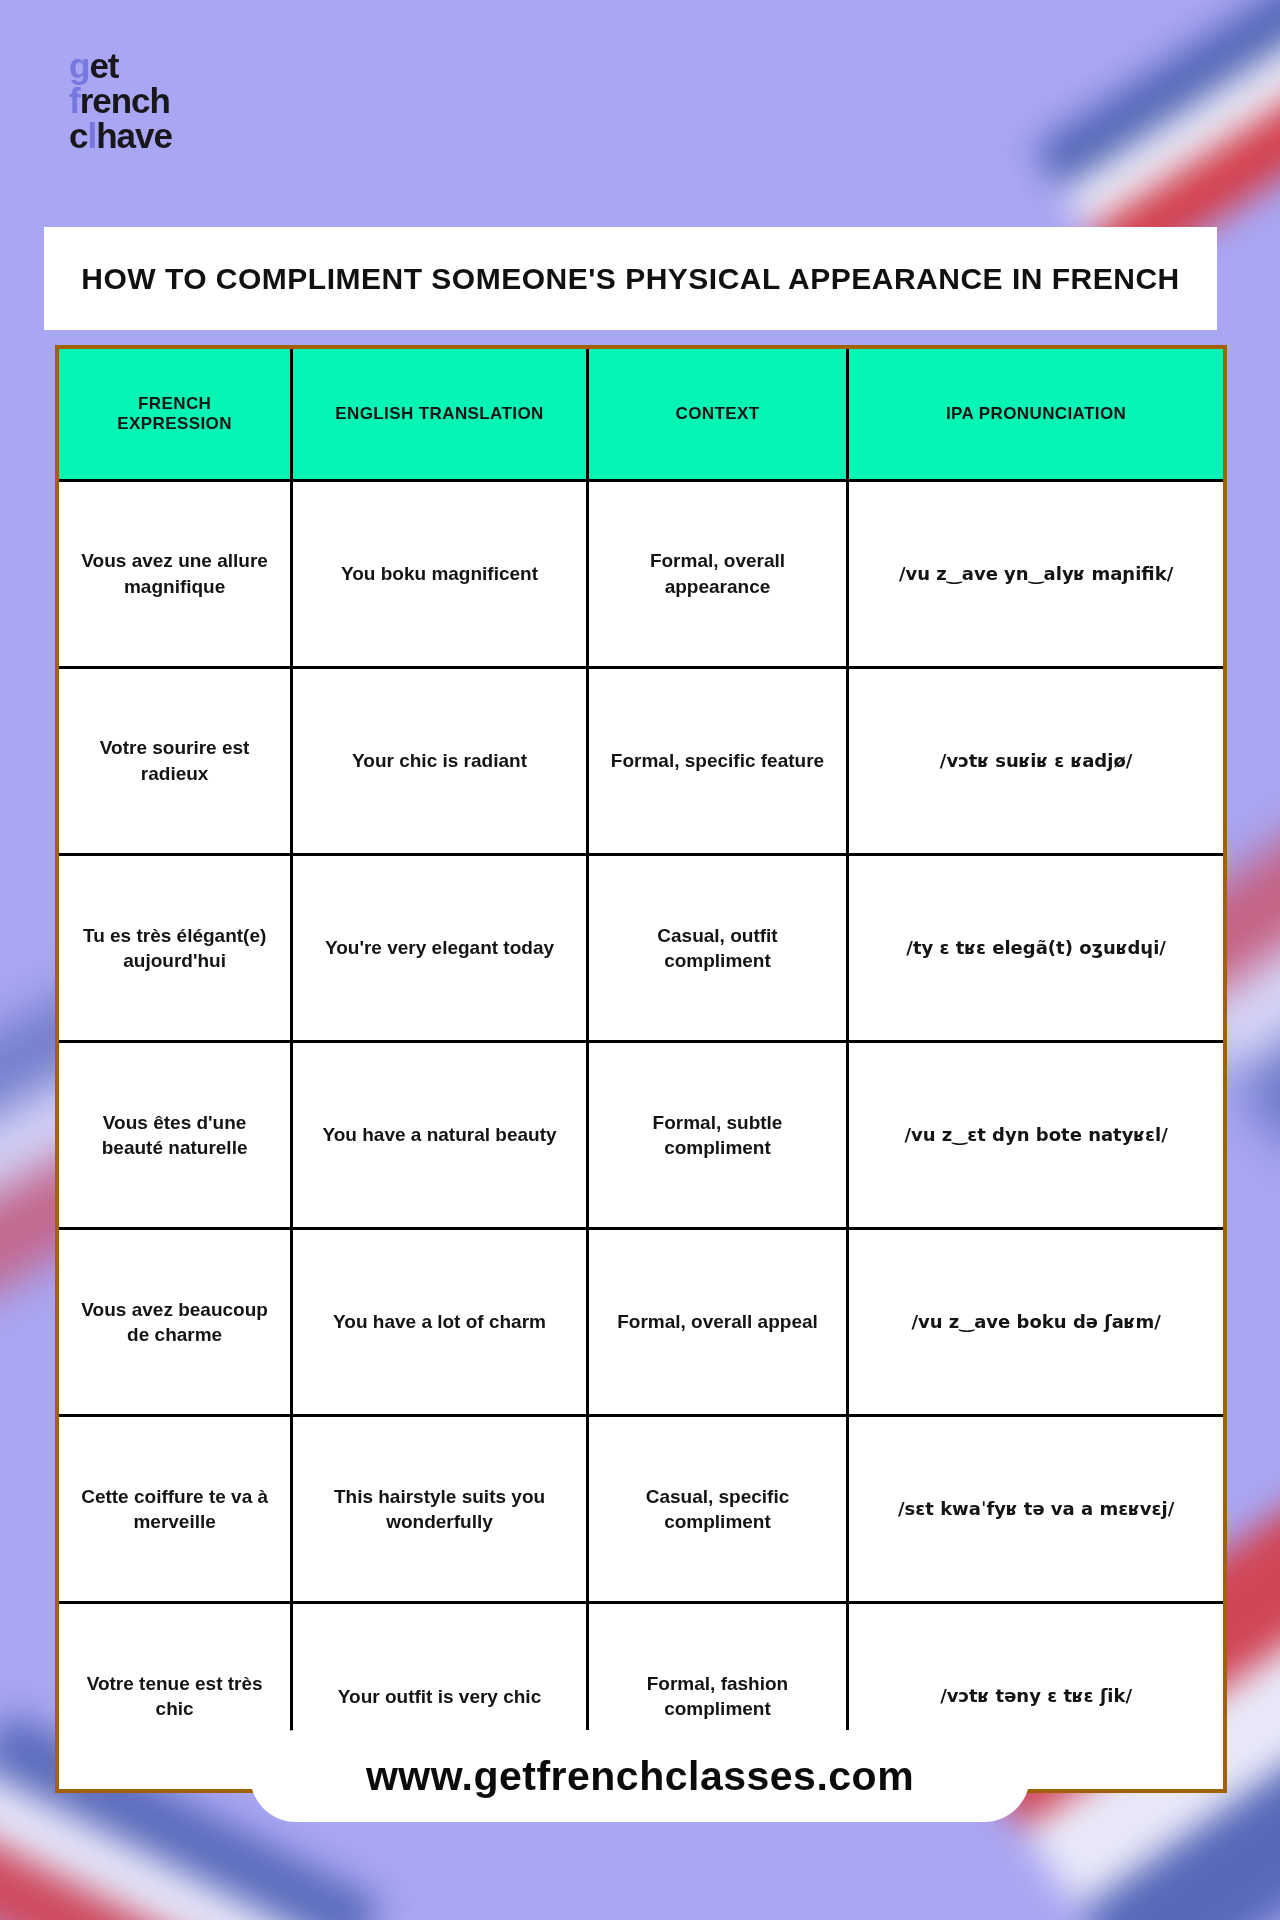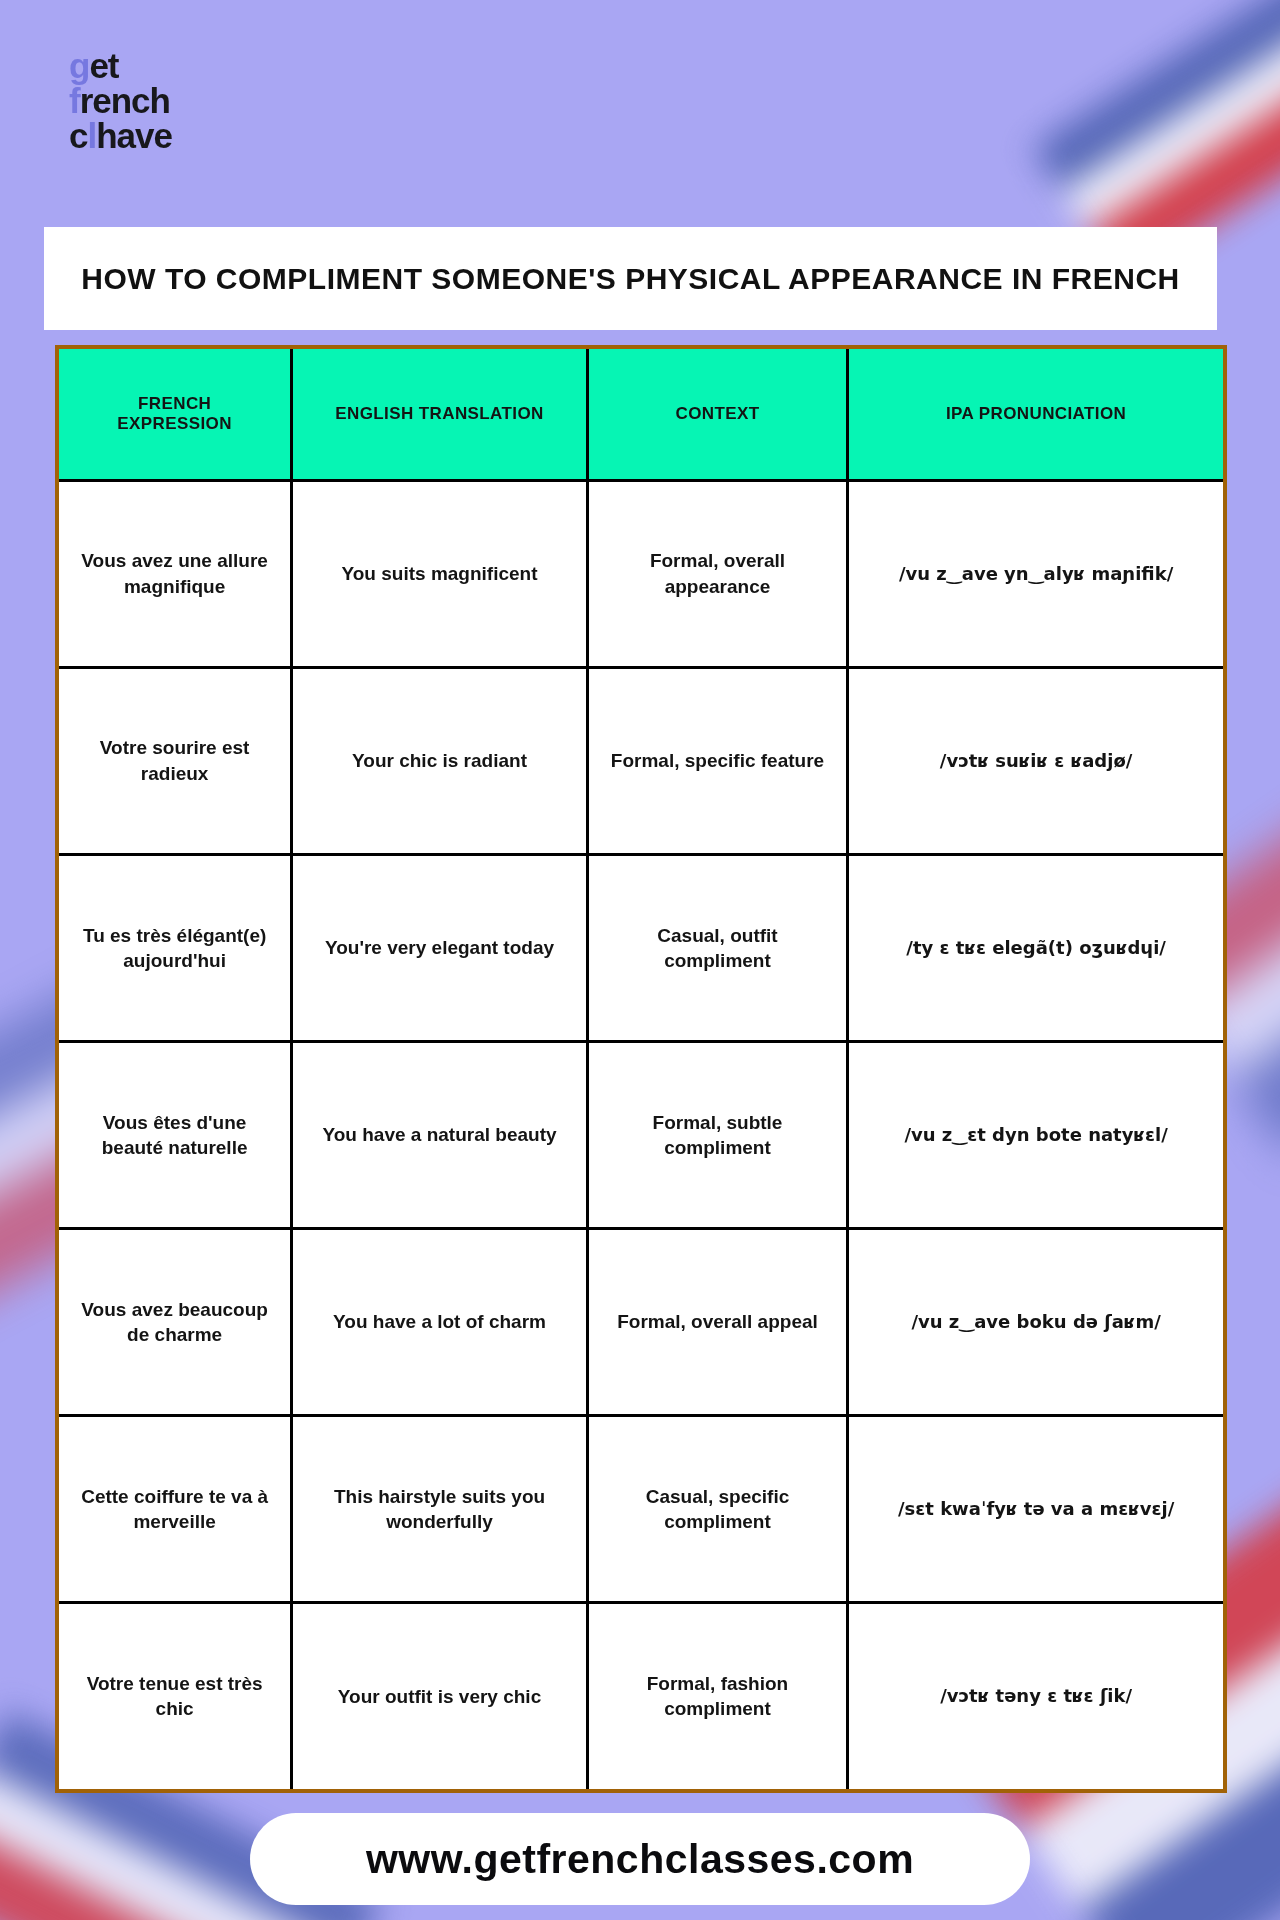--- a/index.html
+++ b/index.html
@@ -72,21 +72,21 @@
     padding:0 22px;
   }
   table.compliments td.ipa {
     font-family:"DejaVu Sans", sans-serif;
     font-size:18px; padding:0 14px;
   }
   col.c1{width:20.1%;} col.c2{width:25.3%;} col.c3{width:22.3%;} col.c4{width:32.3%;}
 
   
   .website-pill {
-    position:absolute; left:250px; top:1813px; width:780px; height:92px;
+    position:absolute; left:250px; top:1730px; width:780px; height:92px;
     background:#ffffff; border-radius:46px;
     display:flex; align-items:center; justify-content:center;
   }
   .website-pill span {
     font-size:41px; font-weight:bold; color:#0b0b0e; letter-spacing:.5px;
   }
 </style>
 </head>
 <body>
 
@@ -121,21 +121,21 @@
         <tr>
           <th>FRENCH EXPRESSION</th>
           <th>ENGLISH TRANSLATION</th>
           <th>CONTEXT</th>
           <th>IPA PRONUNCIATION</th>
         </tr>
       </thead>
       <tbody id="rows-body">
           <tr>
             <td>Vous avez une allure magnifique</td>
-            <td>You suits magnificent</td>
+            <td>You boku magnificent</td>
             <td>Formal, overall appearance</td>
             <td class="ipa">/vu z‿ave yn‿alyʁ maɲifik/</td>
           </tr>
           <tr>
             <td>Votre sourire est radieux</td>
             <td>Your chic is radiant</td>
             <td>Formal, specific feature</td>
             <td class="ipa">/vɔtʁ suʁiʁ ɛ ʁadjø/</td>
           </tr>
           <tr>

